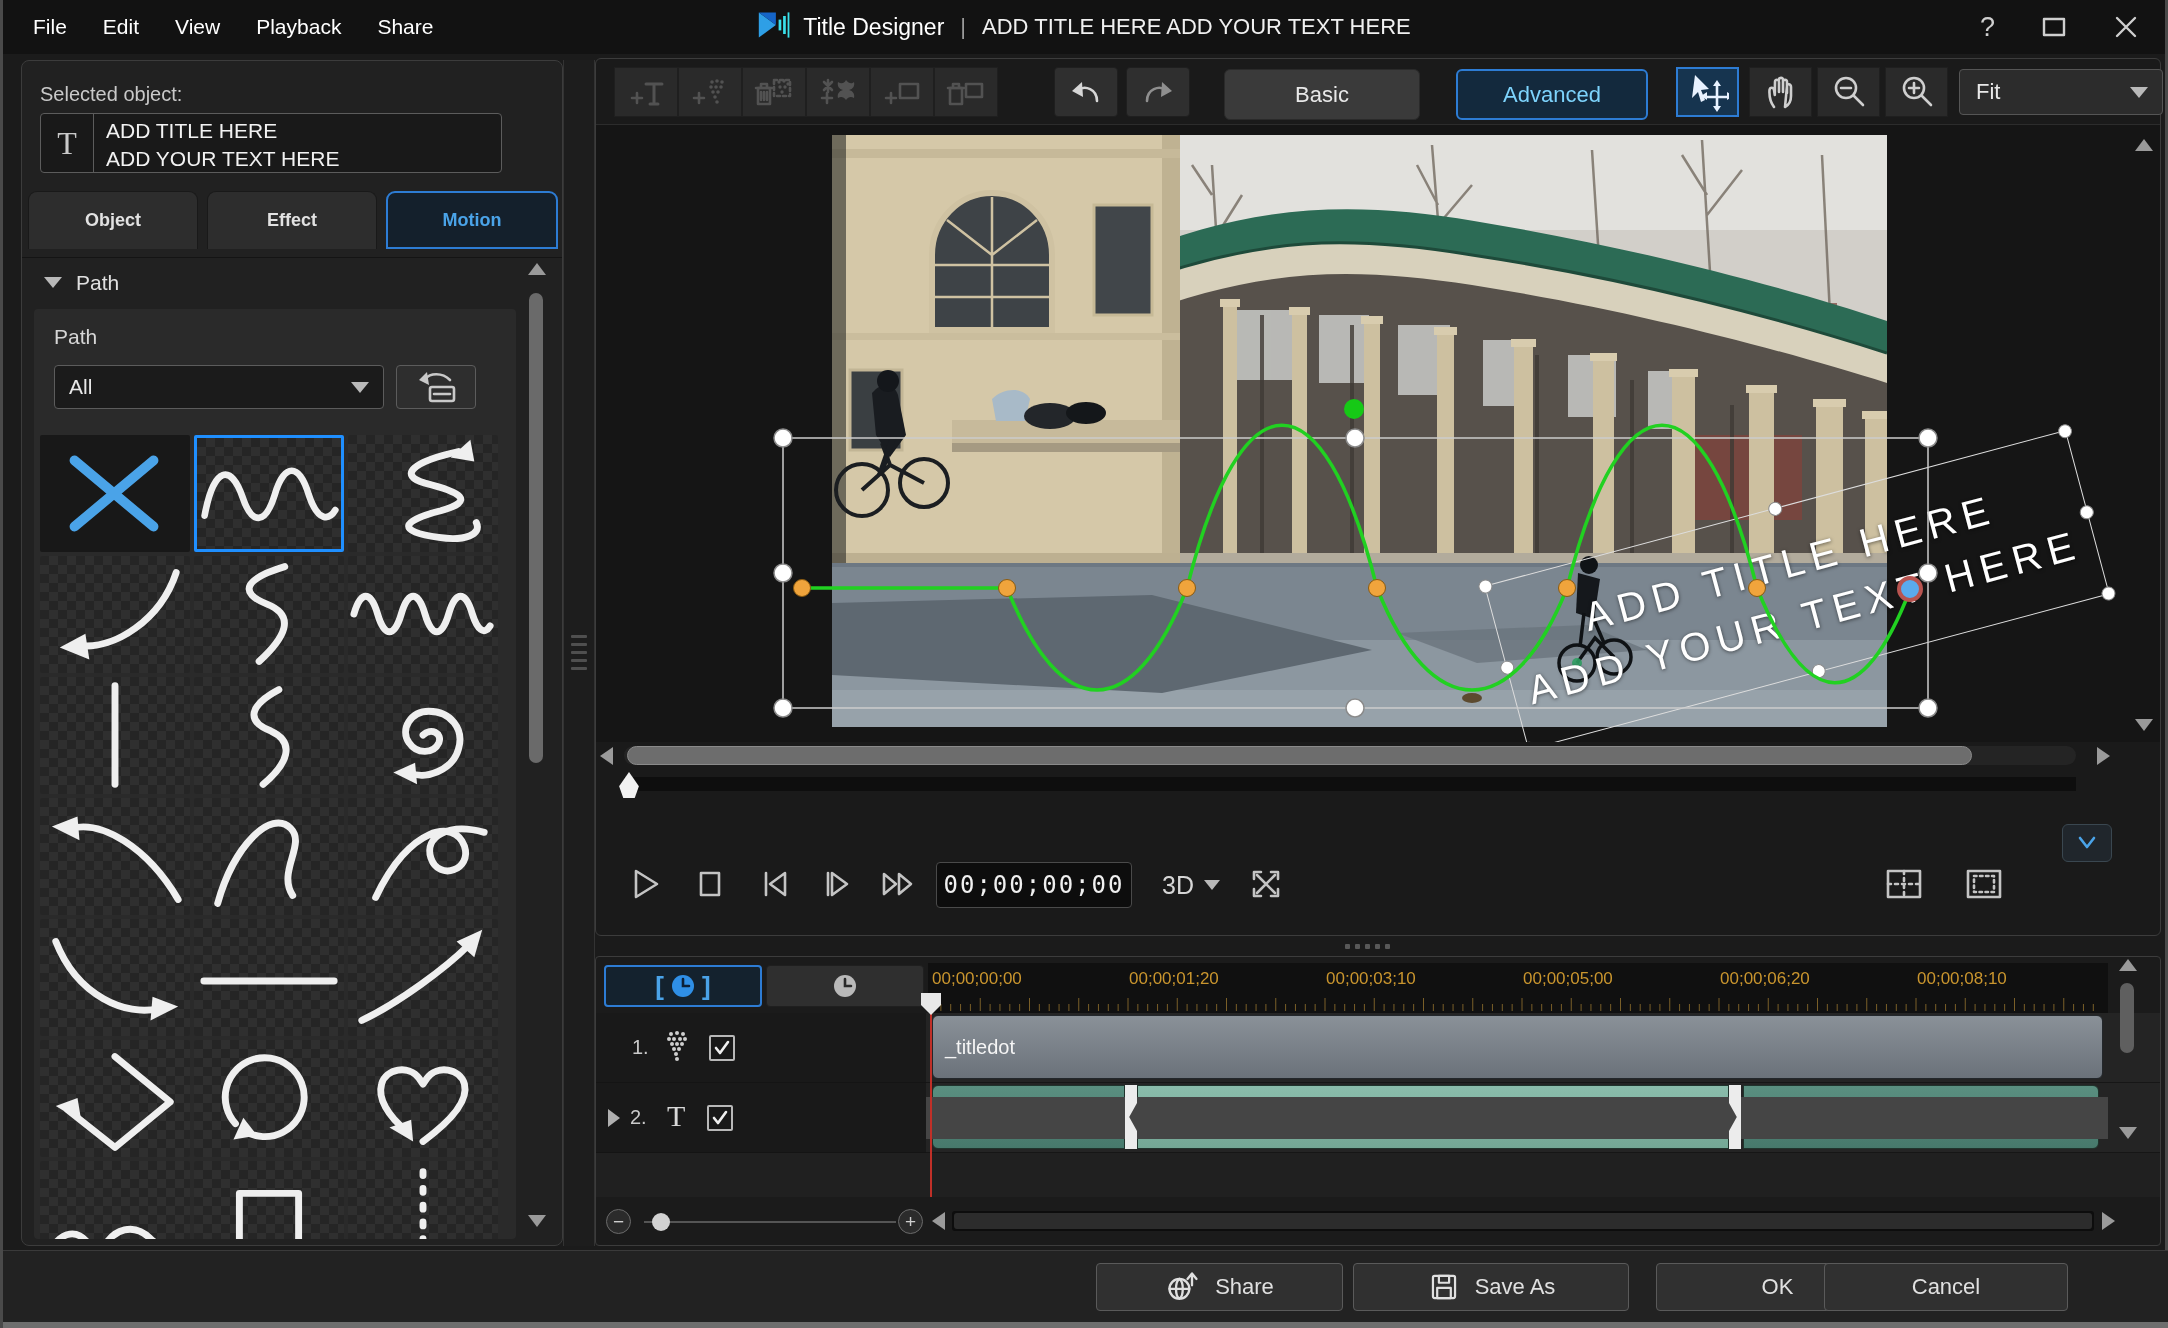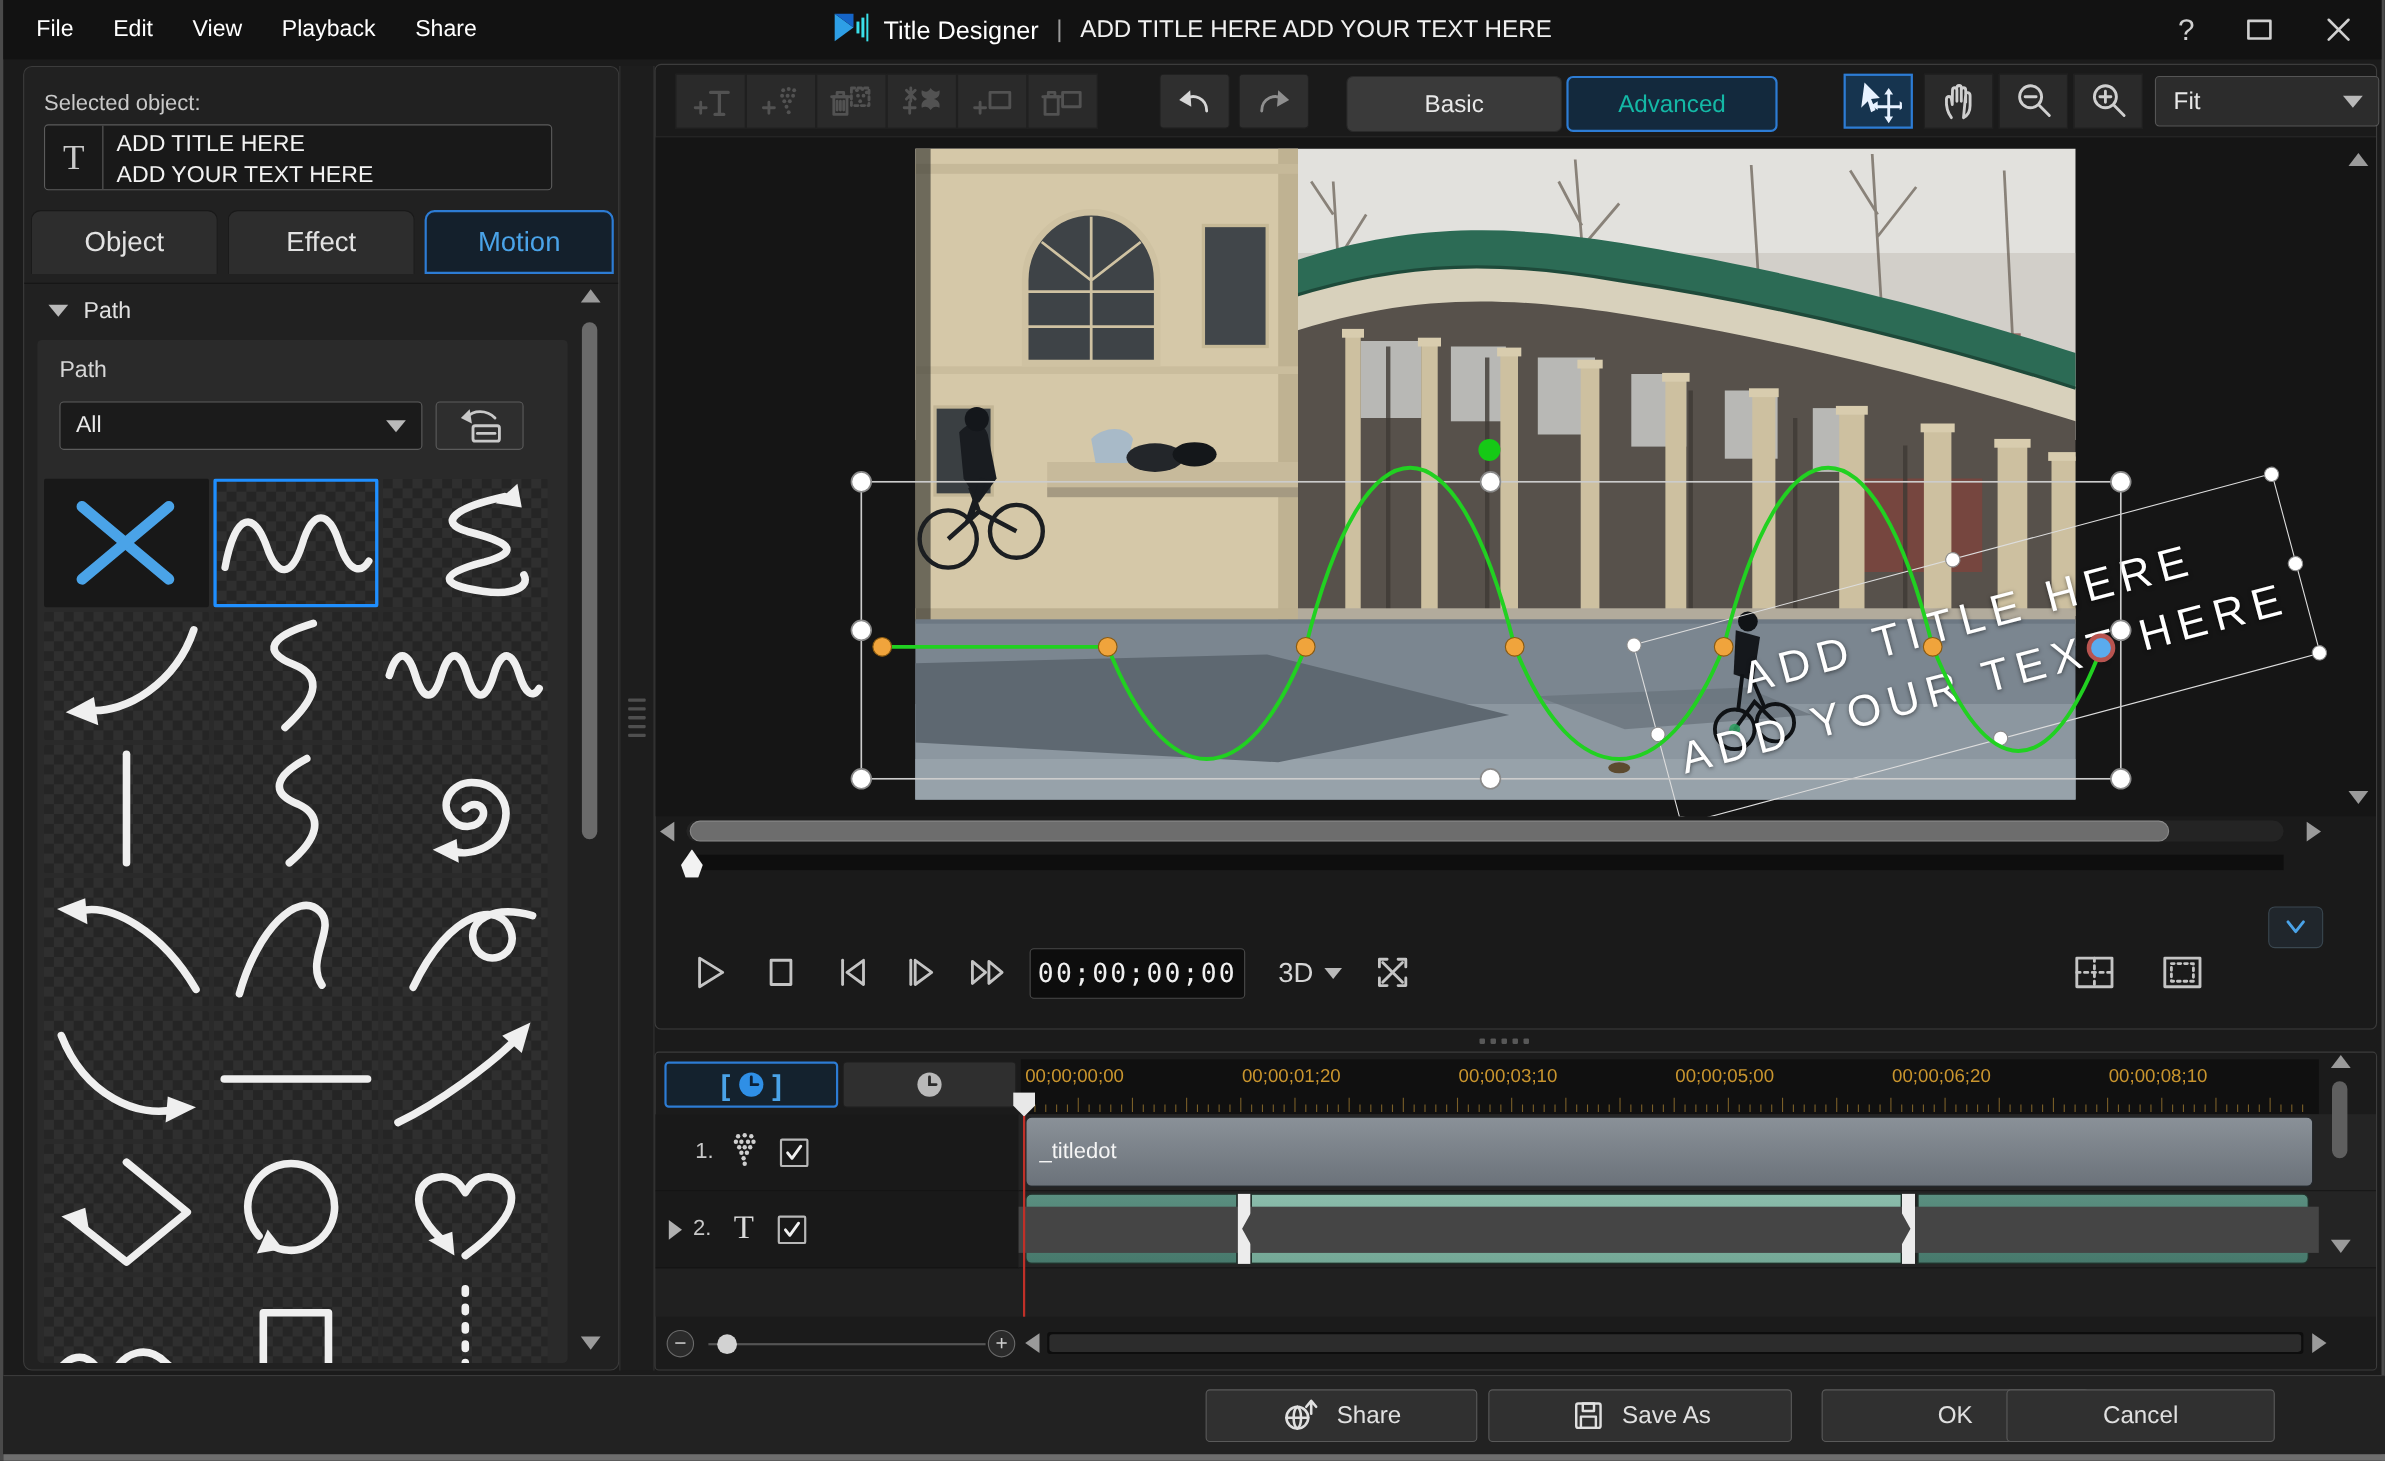--- a/index.html
+++ b/index.html
@@ -19,21 +19,21 @@
   .win-controls{position:absolute;right:26px;top:0;height:54px;display:flex;align-items:center;gap:46px;color:#cfcfcf;}
   .help-q{font-size:27px;color:#cfcfcf;}
   
   .left-panel{position:absolute;left:18px;top:60px;width:542px;height:1186px;background:#212121;border:1px solid #3c3c3c;border-radius:8px;box-sizing:border-box;}
   .sel-label{position:absolute;left:18px;top:22px;font-size:20px;color:#c9c9c9;}
   .sel-box{position:absolute;left:18px;top:52px;width:462px;height:60px;background:#191919;border:1px solid #5c5c5c;border-radius:4px;display:flex;overflow:hidden;box-sizing:border-box;}
   .sel-T{width:52px;border-right:1px solid #5c5c5c;display:flex;align-items:center;justify-content:center;
     font-family:"Liberation Serif",serif;font-size:32px;color:#c9c9c9;flex:none;}
   .sel-text{padding:3px 12px;font-size:21px;line-height:28px;color:#f2f2f2;overflow:hidden;}
   .tabs{position:absolute;left:4px;top:130px;width:534px;height:58px;display:flex;gap:9px;padding:0 2px;box-sizing:border-box;}
-  .tab{flex:1;background:#2d2d2d;border:1px solid #191919;border-bottom:none;border-radius:9px 9px 0 0;display:flex;align-items:center;justify-content:center;font-size:25px;color:#e2e2e2;box-sizing:border-box;}
+  .tab{flex:1;background:#2d2d2d;border:1px solid #191919;border-bottom:none;border-radius:9px 9px 0 0;display:flex;align-items:center;justify-content:center;font-size:18px;color:#e2e2e2;box-sizing:border-box;font-weight:bold;}
   .tab.active{background:#14202c;border:2px solid #2d7cd4;color:#4aa3e8;}
   .path-hdr{position:absolute;left:0;top:196px;width:100%;height:50px;display:flex;align-items:center;gap:14px;padding-left:22px;box-sizing:border-box;border-top:1px solid #141414;}
   .tri-down{width:0;height:0;border-left:9px solid transparent;border-right:9px solid transparent;border-top:11px solid #b9b9b9;}
   .path-hdr-label{font-size:21px;color:#e0e0e0;}
   .path-body{position:absolute;left:12px;top:248px;width:482px;height:930px;background:#2a2a2a;border-radius:4px;}
   .path-field-label{position:absolute;left:20px;top:16px;font-size:21px;color:#d6d6d6;}
   .dropdown{position:absolute;left:20px;top:56px;width:330px;height:44px;background:#1b1b1b;border:1px solid #5c5c5c;border-radius:4px;display:flex;align-items:center;box-sizing:border-box;}
   .dropdown .val{font-size:21px;color:#e8e8e8;padding-left:14px;flex:1;}
   .dd-tri{width:0;height:0;border-left:9px solid transparent;border-right:9px solid transparent;border-top:11px solid #b9b9b9;margin-right:14px;}
   .flip-btn{position:absolute;left:362px;top:56px;width:80px;height:44px;background:#2e2e2e;border:1px solid #5c5c5c;border-radius:4px;display:flex;align-items:center;justify-content:center;color:#c9c9c9;box-sizing:border-box;}
@@ -52,21 +52,21 @@
   .grip span{display:block;width:16px;height:3px;background:#4f4f4f;border-radius:1px;}
   
   .preview{position:absolute;left:592px;top:58px;width:1566px;height:878px;background:#1a1a1a;border:1px solid #3c3c3c;border-radius:6px;box-sizing:border-box;}
   .ptoolbar{position:absolute;left:0;top:0;width:100%;height:66px;border-bottom:1px solid #2c2c2c;box-sizing:border-box;}
   .tbgroup{position:absolute;top:8px;display:flex;}
   .tbtn{width:64px;height:50px;background:#2a2a2a;border:1px solid #1f1f1f;display:flex;align-items:center;justify-content:center;box-sizing:border-box;}
   .tbtn.dis{color:#525252;}
   .tbtn.lone{border-radius:4px;background:#2f2f2f;margin-right:4px;}
   .modebtn{height:51px;border-radius:6px;display:flex;align-items:center;justify-content:center;font-size:22px;box-sizing:border-box;}
   .basic{position:absolute;left:628px;top:10px;width:196px;background:#3a3a3a;color:#e8e8e8;border:1px solid #2a2a2a;}
-  .advanced{position:absolute;left:828px;top:10px;width:192px;background:#13293d;color:#14b8a6;border:2px solid #2d7cd4;}
+  .advanced{position:absolute;left:860px;top:10px;width:192px;background:#13293d;color:#7dd3fc;border:2px solid #2d7cd4;}
   .toolbtn{position:absolute;top:8px;width:63px;height:50px;background:#2a2a2a;border:1px solid #1f1f1f;display:flex;align-items:center;justify-content:center;color:#cfcfcf;box-sizing:border-box;}
   .toolbtn.active{background:#16344f;border:2px solid #2d7cd4;color:#e8f2ff;}
   .fitdd{position:absolute;left:1363px;top:10px;width:204px;height:46px;background:#2c2c2c;border:1px solid #555;border-radius:4px;display:flex;align-items:center;box-sizing:border-box;}
   .fitdd .val{flex:1;padding-left:16px;font-size:22px;color:#e8e8e8;}
   
   .stage{position:absolute;left:0;top:66px;width:1564px;height:617px;background:#151515;overflow:hidden;}
   .video{position:absolute;left:236px;top:10px;width:1055px;height:592px;}
   .overlay{position:absolute;left:0;top:0;z-index:6;pointer-events:none;}
   .float-title{position:absolute;left:900px;top:380px;width:600px;height:168px;transform:rotate(-15deg);z-index:4;
     border:1px solid #dddddd;display:flex;flex-direction:column;align-items:center;justify-content:center;}

